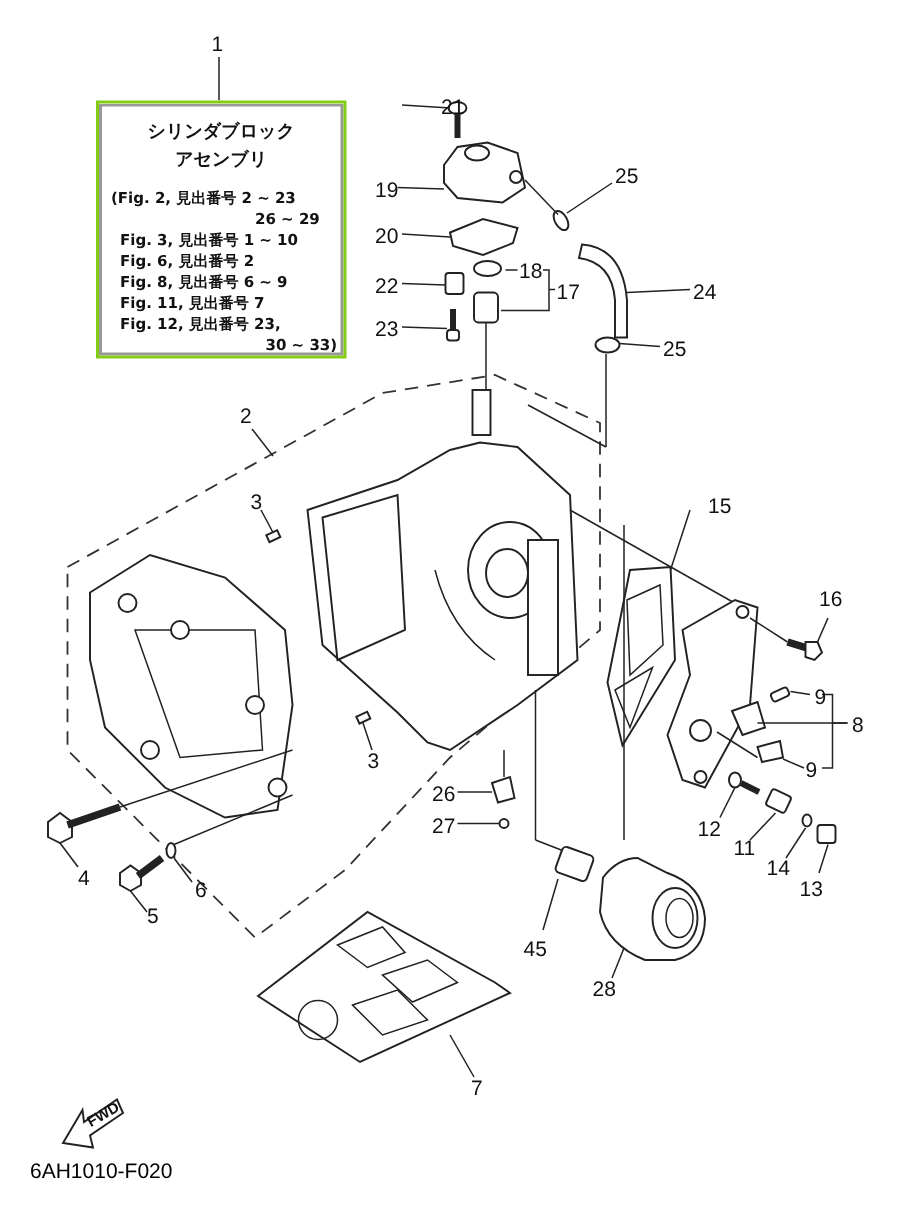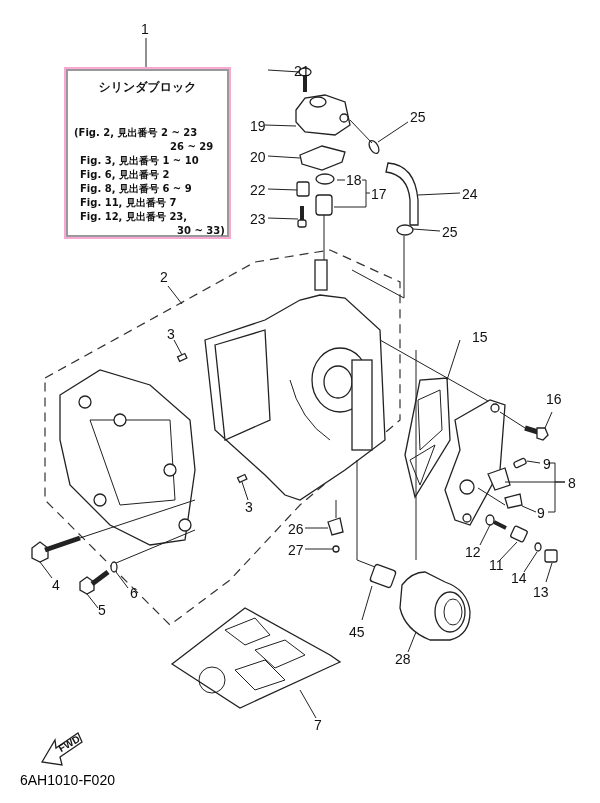--- a/index.html
+++ b/index.html
@@ -1,19 +1,19 @@
 <!DOCTYPE html>
 <html><head>
 <meta charset="utf-8">
 <style>
   html,body{margin:0;padding:0;background:#fff;}
   #page{position:relative;width:600px;height:803px;background:#fff;overflow:hidden;font-family:"Liberation Sans",sans-serif;color:#111;}
   svg#diagram{position:absolute;left:0;top:0;width:600px;height:803px;}
   .lbl{position:absolute;font-family:"Liberation Sans",sans-serif;font-size:14px;color:#111;line-height:1;white-space:nowrap;}
-  #title-box{position:absolute;left:64px;top:67px;width:167px;height:172px;border:2px solid #f9a8d4;box-shadow:inset 0 0 0 2px #999;background:#fff;box-sizing:border-box;}
+  #title-box{position:absolute;left:64px;top:67px;width:167px;height:172px;border:2px solid #84cc16;box-shadow:inset 0 0 0 2px #999;background:#fff;box-sizing:border-box;}
   #title-box .jp{font-family:"DejaVu Sans",sans-serif;font-weight:bold;font-size:12px;text-align:center;line-height:19px;}
   #title-box .ref{font-family:"DejaVu Sans",sans-serif;font-weight:bold;font-size:10px;line-height:15px;white-space:nowrap;position:absolute;}
   #code{position:absolute;left:20px;top:772px;font-family:"Liberation Sans",sans-serif;font-size:14px;color:#000000;}
   .ln{stroke:#222;stroke-width:1;fill:none;}
   .pt{stroke:#222;stroke-width:1.3;fill:#fff;}
   .dash{stroke:#333;stroke-width:1.2;fill:none;stroke-dasharray:9 6;}
 </style>
 </head>
 <body>
 
@@ -189,20 +189,21 @@
     </g>
     <line class="ln" x1="416" y1="350" x2="416" y2="560"></line>
 
     <g>
       <path class="pt" d="M42,762 L55,740 L56,748 L78,733 L82,742 L60,757 L62,765 Z"></path>
     </g>
   </svg>
 
   <div id="title-box">
     <div class="jp" style="margin-top:9px;">シリンダブロック</div>
+    <div class="jp">アセンブリ</div>
     <div class="ref" style="left:8px;top:56px;">(Fig. 2, 見出番号 2 ~ 23</div>
     <div class="ref" style="left:104px;top:70px;">26 ~ 29</div>
     <div class="ref" style="left:14px;top:84px;">Fig. 3, 見出番号 1 ~ 10</div>
     <div class="ref" style="left:14px;top:98px;">Fig. 6, 見出番号 2</div>
     <div class="ref" style="left:14px;top:112px;">Fig. 8, 見出番号 6 ~ 9</div>
     <div class="ref" style="left:14px;top:126px;">Fig. 11, 見出番号 7</div>
     <div class="ref" style="left:14px;top:140px;">Fig. 12, 見出番号 23,</div>
     <div class="ref" style="left:111px;top:154px;">30 ~ 33)</div>
   </div>
 

